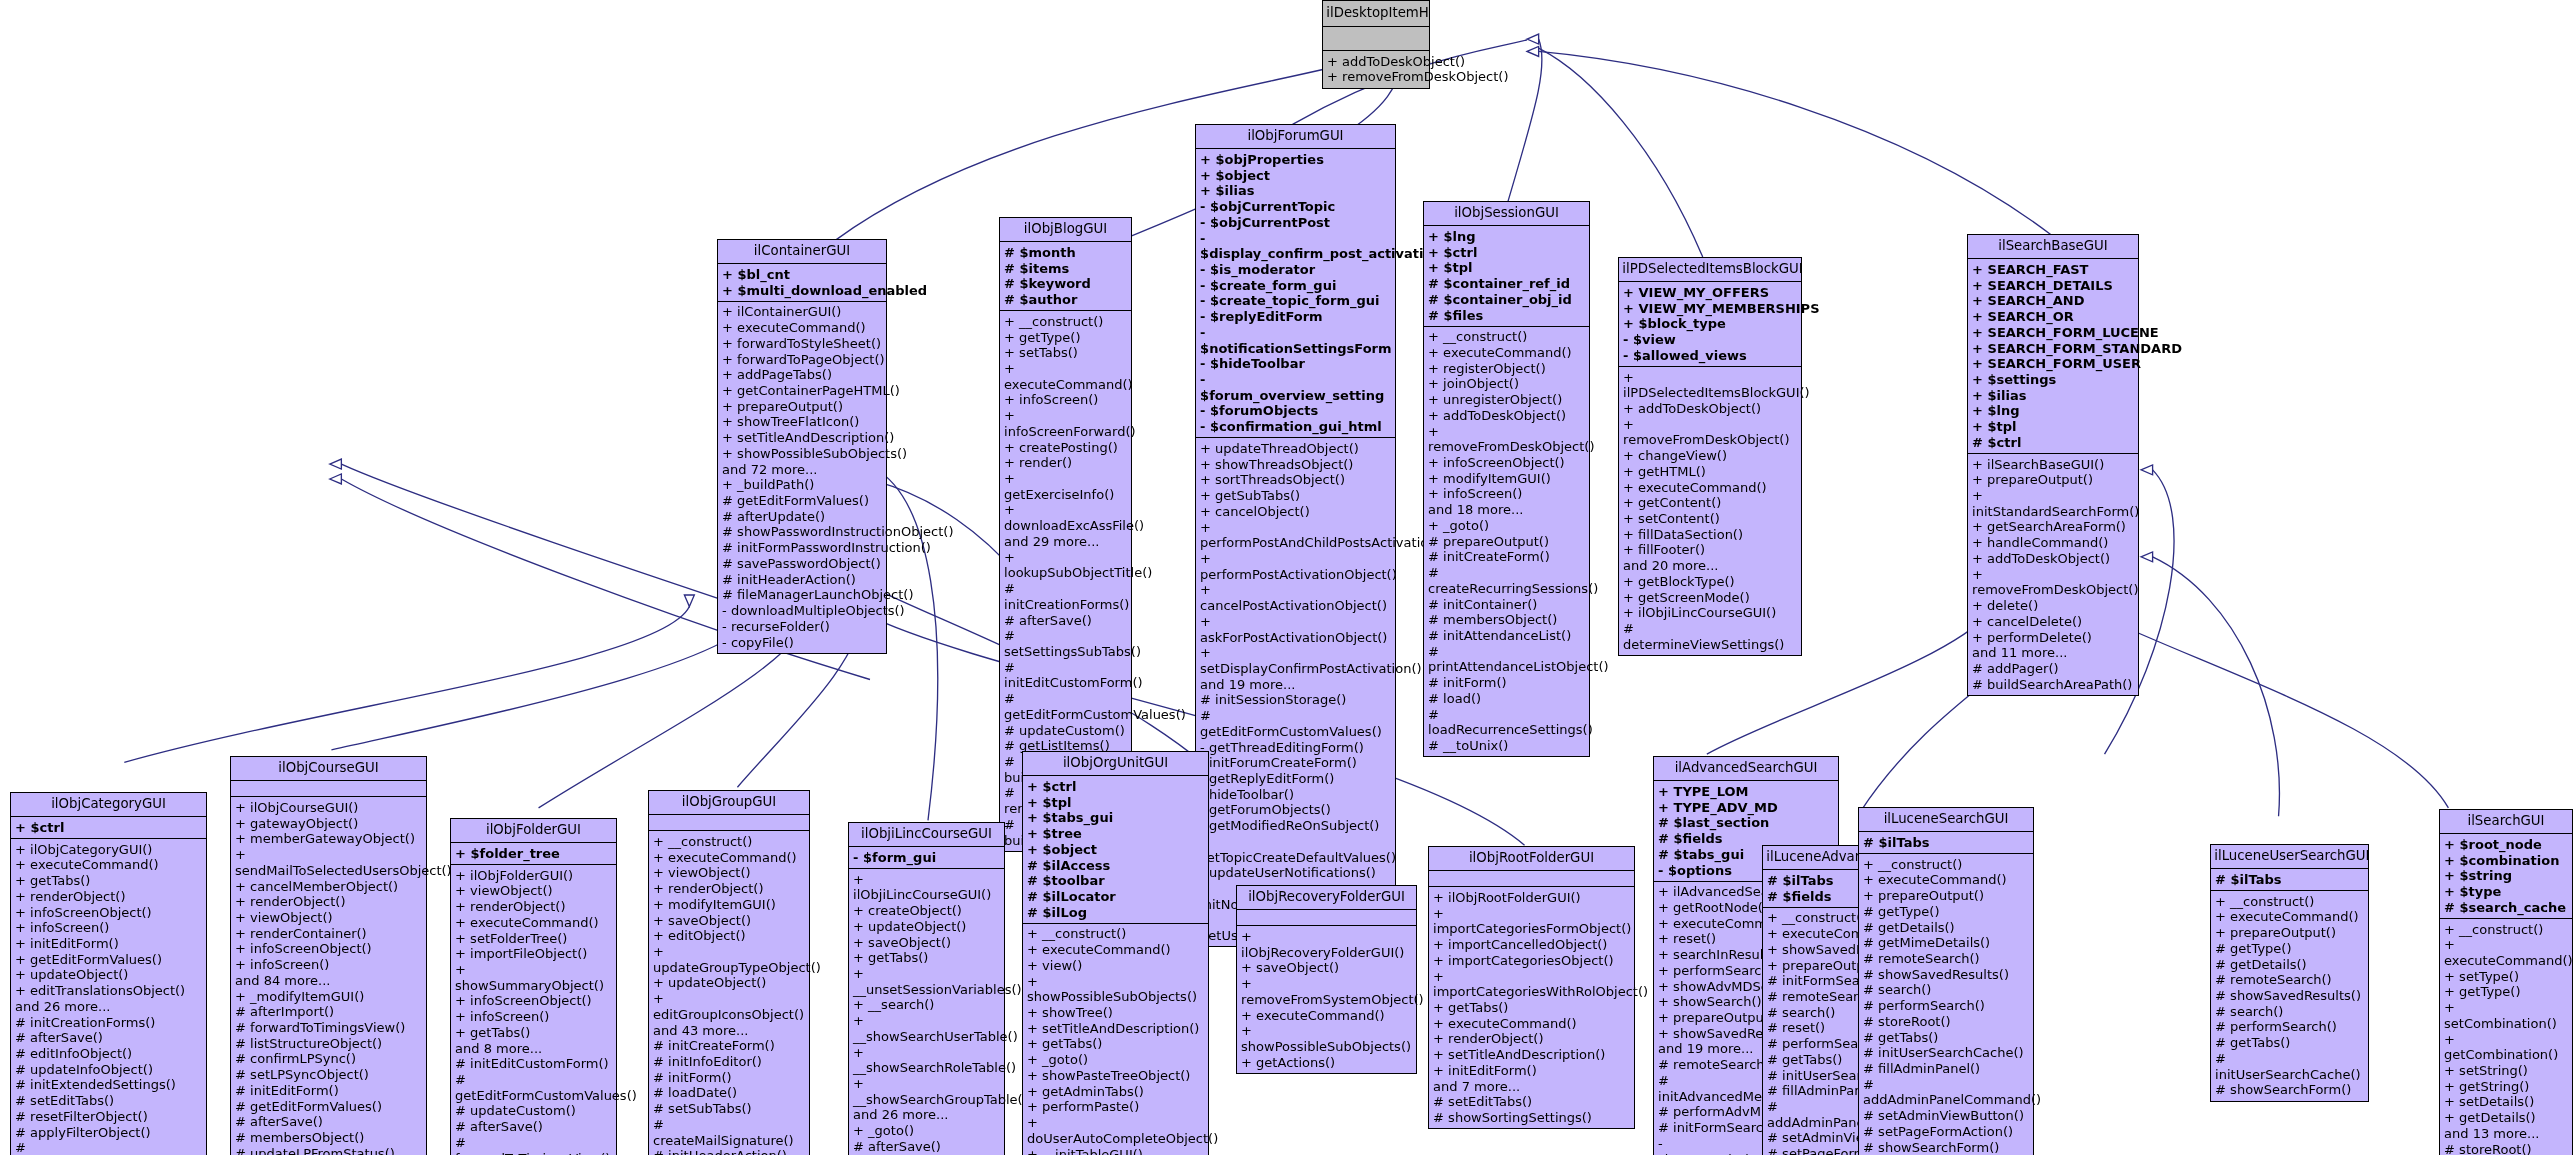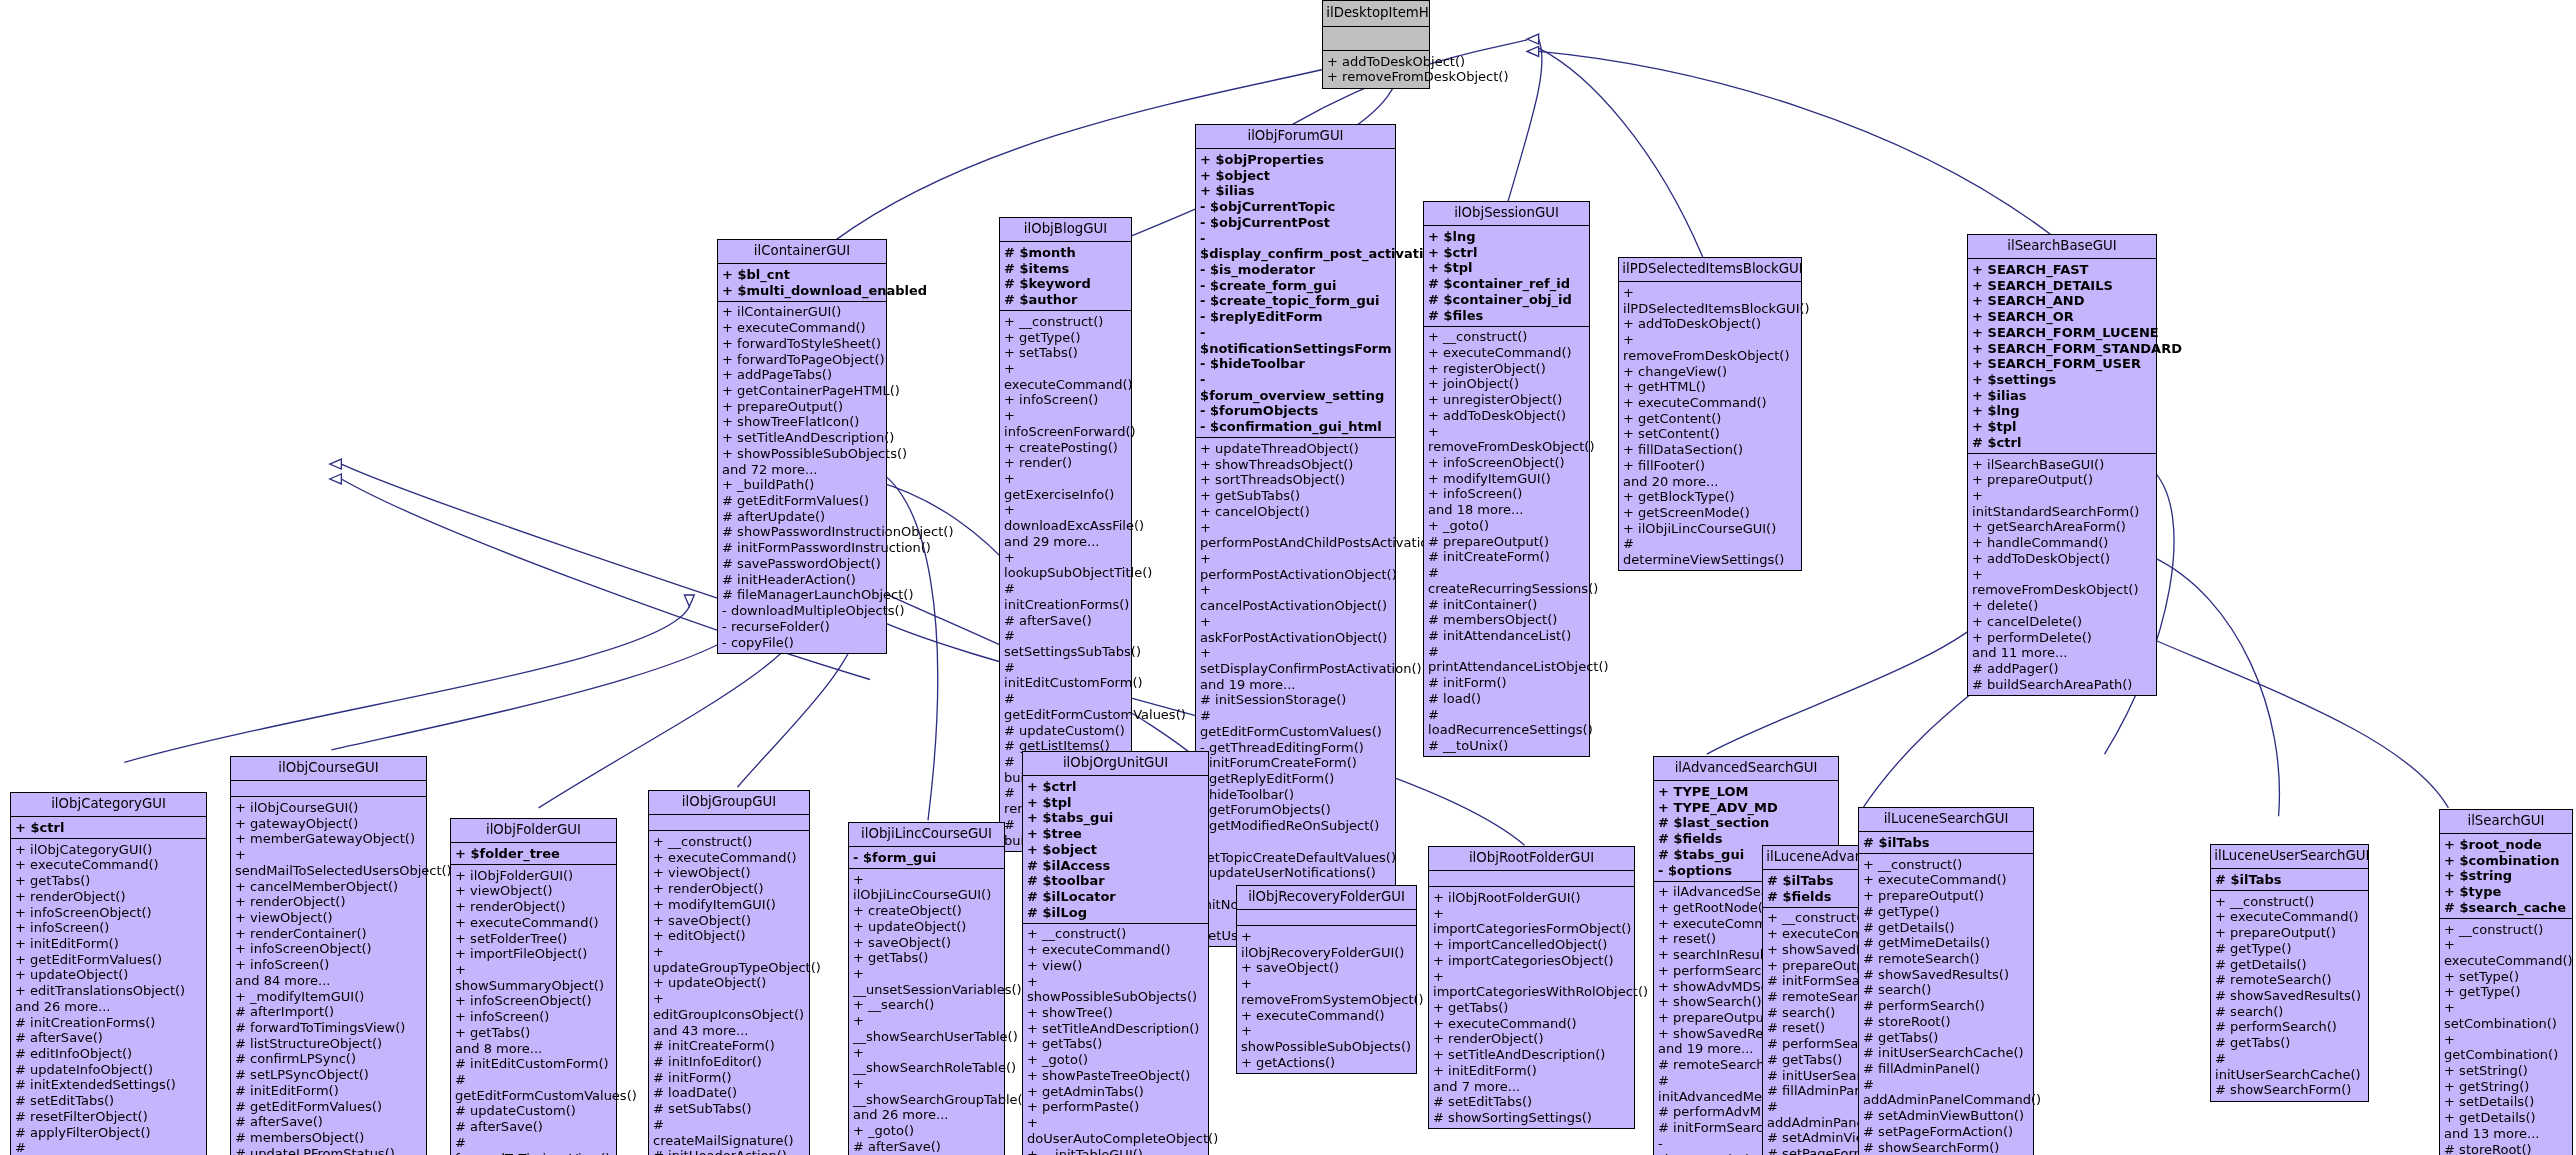--- a/index.html
+++ b/index.html
@@ -286,40 +286,47 @@
       <div class="row wrap"># printAttendanceListObject()</div>
       <div class="row wrap"># initForm()</div>
       <div class="row wrap"># load()</div>
       <div class="row wrap"># loadRecurrenceSettings()</div>
       <div class="row wrap"># __toUnix()</div>
     </div>
   </div>
 
   <div class="umlbox" style="left:1618px; top:257px; width:184px;">
     <div class="title">ilPDSelectedItemsBlockGUI</div>
+    <div class="attrs">
+      <div class="row">+ VIEW_MY_OFFERS</div>
+      <div class="row">+ VIEW_MY_MEMBERSHIPS</div>
+      <div class="row">+ $block_type</div>
+      <div class="row">- $view</div>
+      <div class="row">- $allowed_views</div>
+    </div>
     <div class="ops">
       <div class="row wrap">+ ilPDSelectedItemsBlockGUI()</div>
       <div class="row wrap">+ addToDeskObject()</div>
       <div class="row wrap">+ removeFromDeskObject()</div>
       <div class="row wrap">+ changeView()</div>
       <div class="row wrap">+ getHTML()</div>
       <div class="row wrap">+ executeCommand()</div>
       <div class="row wrap">+ getContent()</div>
       <div class="row wrap">+ setContent()</div>
       <div class="row wrap">+ fillDataSection()</div>
       <div class="row wrap">+ fillFooter()</div>
       <div class="row wrap">and 20 more...</div>
       <div class="row wrap">+ getBlockType()</div>
       <div class="row wrap">+ getScreenMode()</div>
       <div class="row wrap">+ ilObjiLincCourseGUI()</div>
       <div class="row wrap"># determineViewSettings()</div>
     </div>
   </div>
 
-  <div class="umlbox" style="left:1967px; top:234px; width:190px;">
+  <div class="umlbox" style="left:1967px; top:234px; width:172px;">
     <div class="title">ilSearchBaseGUI</div>
     <div class="attrs">
       <div class="row">+ SEARCH_FAST</div>
       <div class="row">+ SEARCH_DETAILS</div>
       <div class="row">+ SEARCH_AND</div>
       <div class="row">+ SEARCH_OR</div>
       <div class="row">+ SEARCH_FORM_LUCENE</div>
       <div class="row">+ SEARCH_FORM_STANDARD</div>
       <div class="row">+ SEARCH_FORM_USER</div>
       <div class="row">+ $settings</div>

